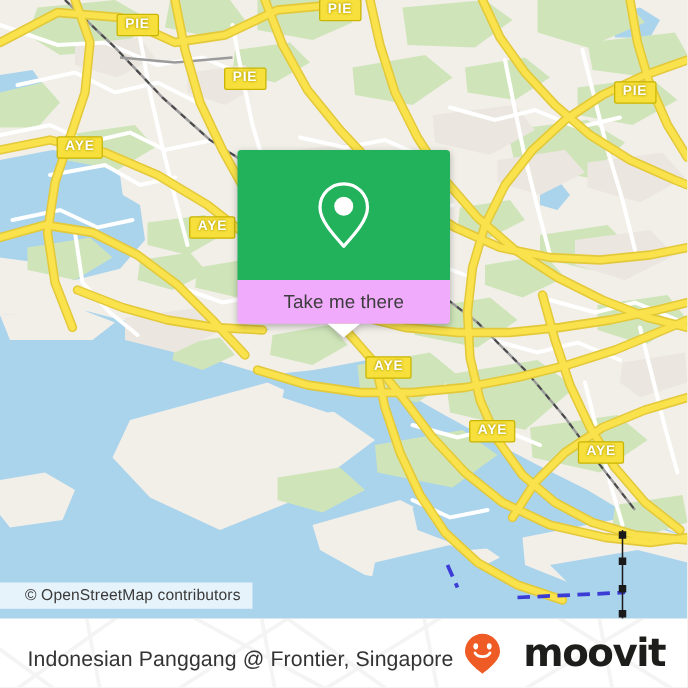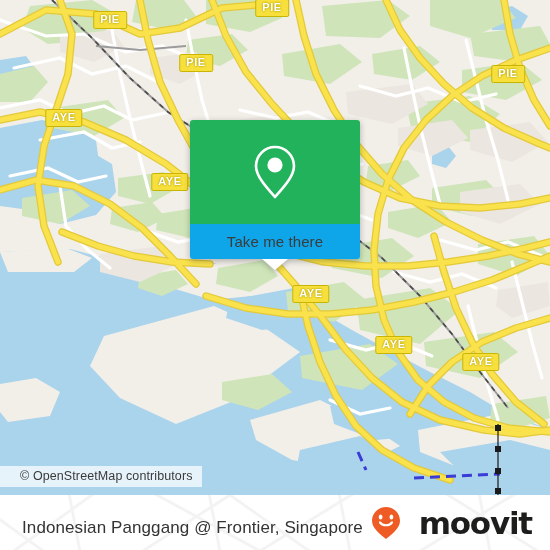--- a/index.html
+++ b/index.html
@@ -27,21 +27,21 @@
   #card{
     position:absolute;left:190px;top:120px;width:170px;z-index:60;
     border-radius:3px;
     filter:drop-shadow(0 2px 3px rgba(0,0,0,.28));
   }
   #card-top{
     height:104px;border-radius:3px 3px 0 0;
     display:flex;align-items:center;justify-content:center;
   }
   #card-bottom{
-    background:#0ea5e9;height:35px;border-radius:0 0 3px 3px;
+    background:#f0abfc;height:35px;border-radius:0 0 3px 3px;
     display:flex;align-items:center;justify-content:center;
     position:relative;
   }
   #card-label{font-size:15px;color:#3c3c3c;letter-spacing:.1px;}
   #card-tail{
     position:absolute;left:50%;transform:translateX(-50%);
     bottom:-11px;width:0;height:0;
     border-left:13px solid transparent;
     border-right:13px solid transparent;
     border-top:11px solid #fff;

